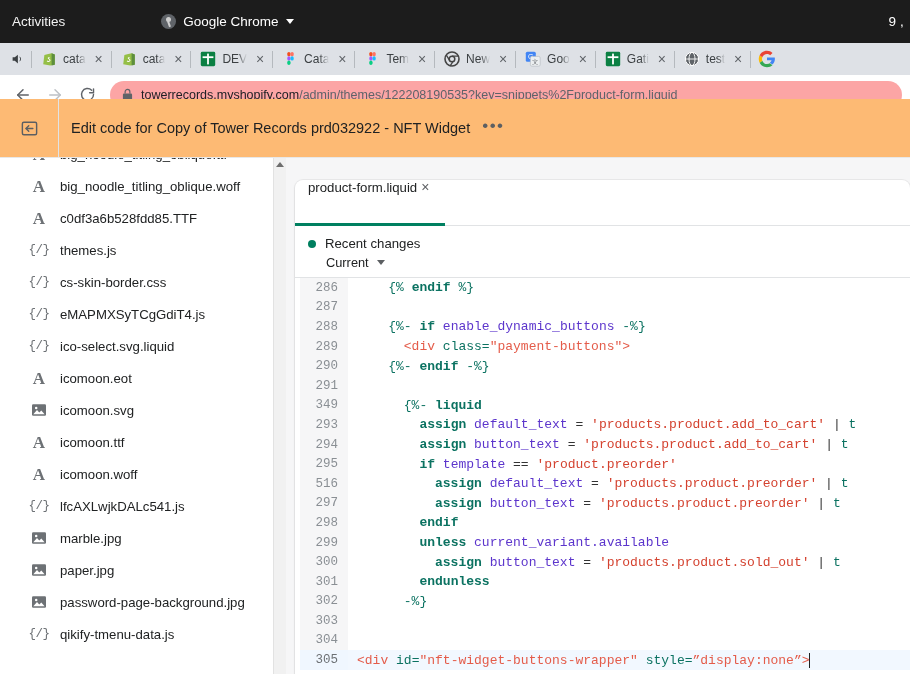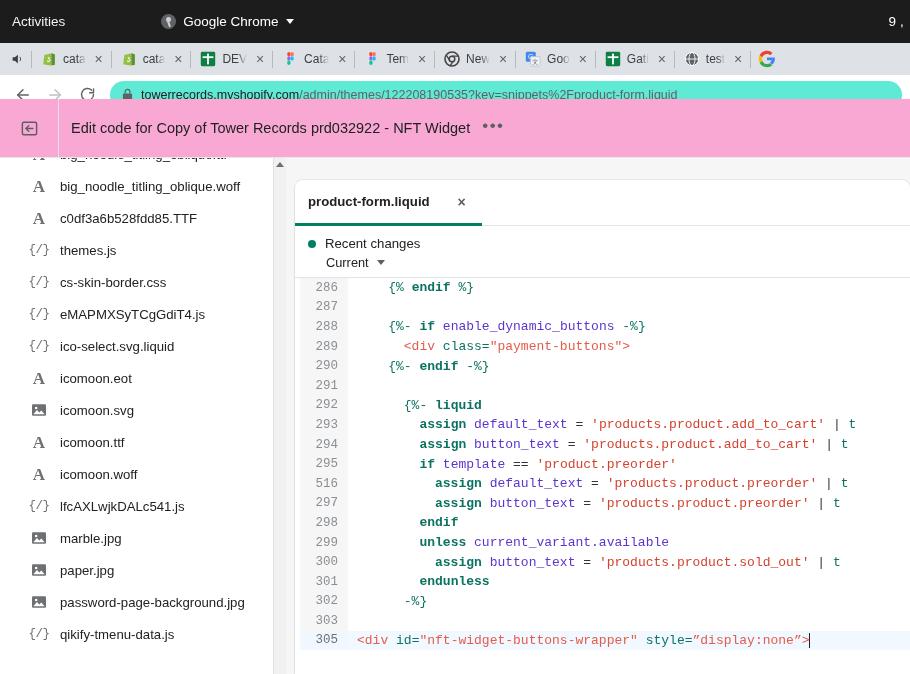--- a/index.html
+++ b/index.html
@@ -135,21 +135,21 @@
   .navbtn {
     width: 30px; height: 30px;
     display: flex; align-items: center; justify-content: center;
     color: #5f6368;
     flex: none;
   }
   .navbtn.disabled { color: #bdc1c6; }
   #omnibox {
     flex: 1 1 auto;
     height: 28px;
-    background: #5eead4;
+    background: #fca5a5;
     border-radius: 14px;
     display: flex;
     align-items: center;
     padding: 0 12px;
     gap: 8px;
     margin-left: 6px;
     overflow: hidden;
   }
   #omnibox .urltext {
     font-size: 12.5px;
@@ -163,21 +163,21 @@
   #page {
     position: absolute;
     top: 99px; left: 0; right: 0; bottom: 0;
     background: #ffffff;
     overflow: hidden;
   }
   #page-header {
     height: 58px;
     display: flex;
     align-items: center;
-    background: #f9a8d4;
+    background: #fdba74;
     padding-left: 16px;
     gap: 12px;
   }
   #collapse-btn {
     width: 26px; height: 26px;
     display: flex; align-items: center; justify-content: center;
     color: #5c5f62;
     flex: none;
   }
   #header-divider {
@@ -290,26 +290,24 @@
   }
   #tabbar {
     height: 46px;
     display: flex;
     align-items: stretch;
     border-bottom: 1px solid #e1e3e5;
     flex: none;
   }
   .editor-tab {
     display: flex;
-    align-items: center;
-    gap: 28px;
+    gap: 4px;
     padding: 0 16px 0 13px;
     border-bottom: 3px solid #008060;
     margin-bottom: -1px;
-    font-weight: bold;
   }
   .editor-tab .etlabel {
     font-size: 13.2px;
     color: #202223;
   }
   .editor-tab .etclose {
     font-size: 14px;
     color: #5c5f62;
     line-height: 1;
   }
@@ -721,32 +719,33 @@
         </div>
 
         <div id="code">
           <div id="code-inner">
               <div class="cline"><div class="gutter">286</div><div class="ctext"><span><span class="t-plain">    </span><span class="t-tag">{% </span><span class="t-kw">endif</span><span class="t-tag"> %}</span></span></div></div>
               <div class="cline"><div class="gutter">287</div><div class="ctext"><span></span></div></div>
               <div class="cline"><div class="gutter">288</div><div class="ctext"><span><span class="t-plain">    </span><span class="t-tag">{%- </span><span class="t-kw">if</span><span class="t-plain"> </span><span class="t-kw2">enable_dynamic_buttons</span><span class="t-tag"> -%}</span></span></div></div>
               <div class="cline"><div class="gutter">289</div><div class="ctext"><span><span class="t-plain">      </span><span class="t-htag">&lt;div</span><span class="t-plain"> </span><span class="t-attr">class=</span><span class="t-aval">"payment-buttons"</span><span class="t-htag">&gt;</span></span></div></div>
               <div class="cline"><div class="gutter">290</div><div class="ctext"><span><span class="t-plain">    </span><span class="t-tag">{%- </span><span class="t-kw">endif</span><span class="t-tag"> -%}</span></span></div></div>
               <div class="cline"><div class="gutter">291</div><div class="ctext"><span></span></div></div>
-              <div class="cline"><div class="gutter">292</div><div class="ctext"><span><span class="t-plain">      </span><span class="t-tag">{%- </span><span class="t-kw">liquid</span></span></div></div>
+              <div class="cline"><div class="gutter">349</div><div class="ctext"><span><span class="t-plain">      </span><span class="t-tag">{%- </span><span class="t-kw">liquid</span></span></div></div>
               <div class="cline"><div class="gutter">293</div><div class="ctext"><span><span class="t-plain">        </span><span class="t-kw">assign</span><span class="t-plain"> </span><span class="t-kw2">default_text</span><span class="t-op"> = </span><span class="t-str">'products.product.add_to_cart'</span><span class="t-op"> | </span><span class="t-filter">t</span></span></div></div>
               <div class="cline"><div class="gutter">294</div><div class="ctext"><span><span class="t-plain">        </span><span class="t-kw">assign</span><span class="t-plain"> </span><span class="t-kw2">button_text</span><span class="t-op"> = </span><span class="t-str">'products.product.add_to_cart'</span><span class="t-op"> | </span><span class="t-filter">t</span></span></div></div>
               <div class="cline"><div class="gutter">295</div><div class="ctext"><span><span class="t-plain">        </span><span class="t-kw">if</span><span class="t-plain"> </span><span class="t-kw2">template</span><span class="t-op"> == </span><span class="t-str">'product.preorder'</span></span></div></div>
               <div class="cline"><div class="gutter">516</div><div class="ctext"><span><span class="t-plain">          </span><span class="t-kw">assign</span><span class="t-plain"> </span><span class="t-kw2">default_text</span><span class="t-op"> = </span><span class="t-str">'products.product.preorder'</span><span class="t-op"> | </span><span class="t-filter">t</span></span></div></div>
               <div class="cline"><div class="gutter">297</div><div class="ctext"><span><span class="t-plain">          </span><span class="t-kw">assign</span><span class="t-plain"> </span><span class="t-kw2">button_text</span><span class="t-op"> = </span><span class="t-str">'products.product.preorder'</span><span class="t-op"> | </span><span class="t-filter">t</span></span></div></div>
               <div class="cline"><div class="gutter">298</div><div class="ctext"><span><span class="t-plain">        </span><span class="t-kw">endif</span></span></div></div>
               <div class="cline"><div class="gutter">299</div><div class="ctext"><span><span class="t-plain">        </span><span class="t-kw">unless</span><span class="t-plain"> </span><span class="t-kw2">current_variant.available</span></span></div></div>
               <div class="cline"><div class="gutter">300</div><div class="ctext"><span><span class="t-plain">          </span><span class="t-kw">assign</span><span class="t-plain"> </span><span class="t-kw2">button_text</span><span class="t-op"> = </span><span class="t-str">'products.product.sold_out'</span><span class="t-op"> | </span><span class="t-filter">t</span></span></div></div>
               <div class="cline"><div class="gutter">301</div><div class="ctext"><span><span class="t-plain">        </span><span class="t-kw">endunless</span></span></div></div>
               <div class="cline"><div class="gutter">302</div><div class="ctext"><span><span class="t-plain">      </span><span class="t-tag">-%}</span></span></div></div>
               <div class="cline"><div class="gutter">303</div><div class="ctext"><span></span></div></div>
+              <div class="cline"><div class="gutter">304</div><div class="ctext"><span></span></div></div>
               <div class="cline active"><div class="gutter">305</div><div class="ctext"><span><span class="t-htag">&lt;div</span><span class="t-plain"> </span><span class="t-attr">id=</span><span class="t-aval">"nft-widget-buttons-wrapper"</span><span class="t-plain"> </span><span class="t-attr">style=</span><span class="t-aval">”display:none”</span><span class="t-htag">&gt;</span><span class="cursor"></span></span></div></div>
             </div>
         </div>
 
       </div>
     </div>
 
   </div>
 </div>
 

